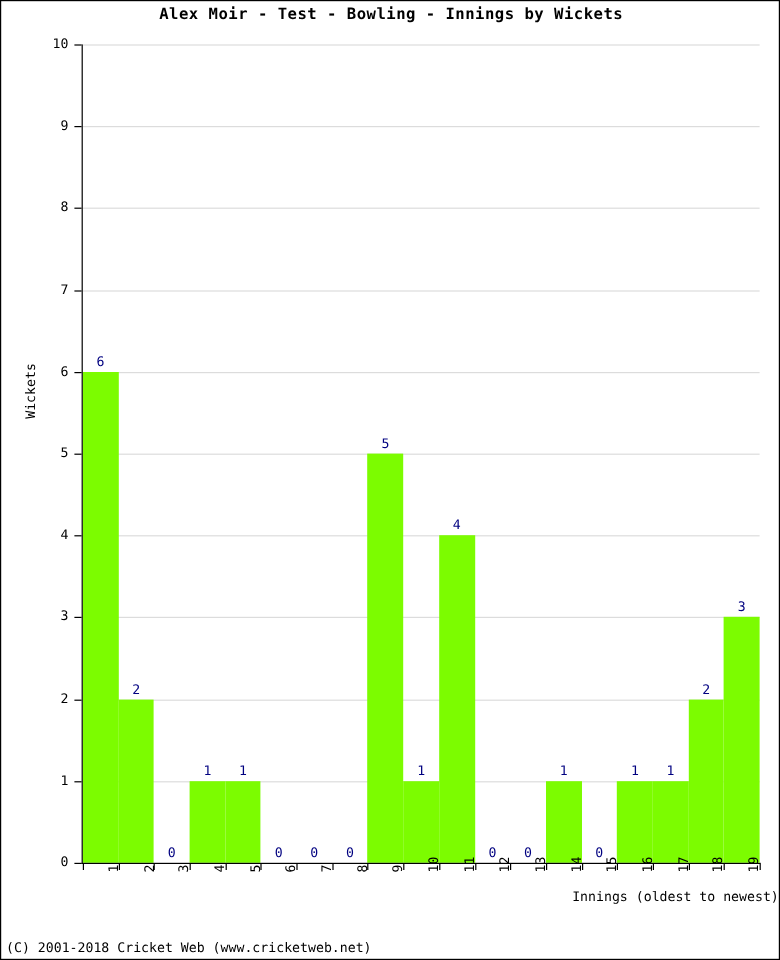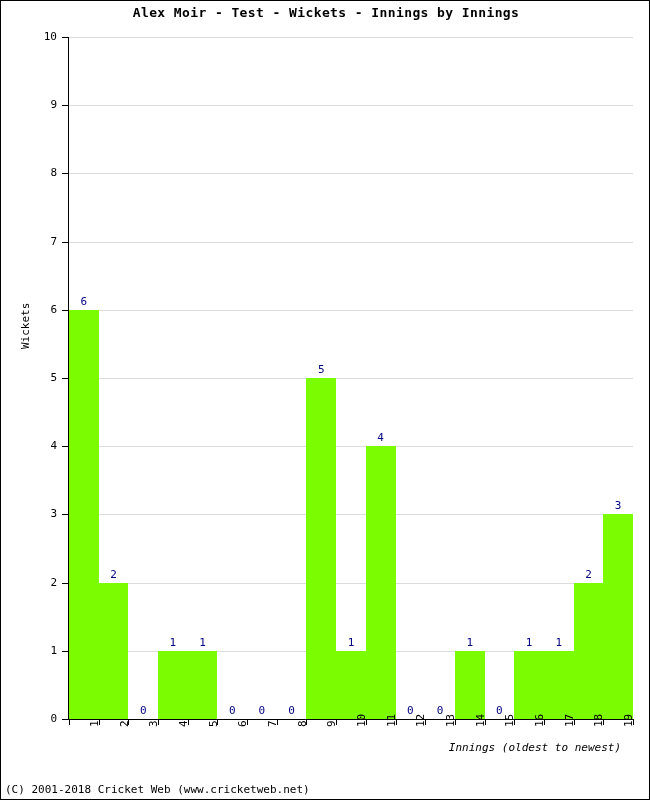--- a/index.html
+++ b/index.html
@@ -114,46 +114,45 @@
     top: 348px;
     font-family: "DejaVu Sans Mono", monospace;
     font-size: 11px;
     color: #000000;
     transform: rotate(-90deg);
     transform-origin: left top;
     white-space: nowrap;
   }
   #x-axis-title {
     position: absolute;
-    left: 408px;
+    left: 436px;
     top: 740px;
     width: 212px;
     text-align: right;
     font-family: "DejaVu Sans Mono", monospace;
     font-size: 11px;
     color: #000000;
     white-space: nowrap;
-    font-style: italic;
   }
   #footer-text {
     position: absolute;
     left: 4px;
     top: 782px;
     font-family: "DejaVu Sans Mono", monospace;
     font-size: 11px;
     color: #000000;
     white-space: nowrap;
   }
 </style>
 </head>
 <body>
 
 <div id="chart-root">
 
-  <div id="chart-title">Alex Moir - Test - Wickets - Innings by Innings</div>
+  <div id="chart-title">Alex Moir - Test - Bowling - Innings by Wickets</div>
 
   <div id="plot-area">
       <div class="gridline" style="top: 613.8px;"></div>
       <div class="gridline" style="top: 545.6px;"></div>
       <div class="gridline" style="top: 477.4px;"></div>
       <div class="gridline" style="top: 409.2px;"></div>
       <div class="gridline" style="top: 341px;"></div>
       <div class="gridline" style="top: 272.8px;"></div>
       <div class="gridline" style="top: 204.6px;"></div>
       <div class="gridline" style="top: 136.4px;"></div>

